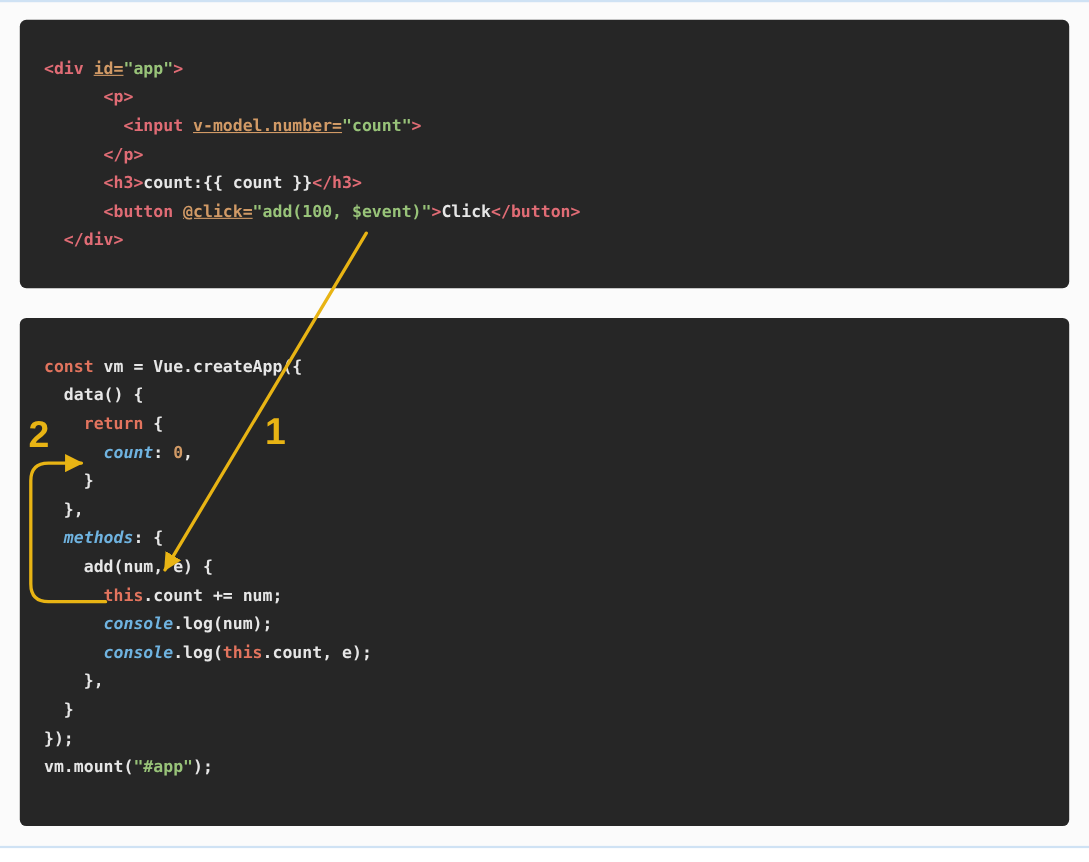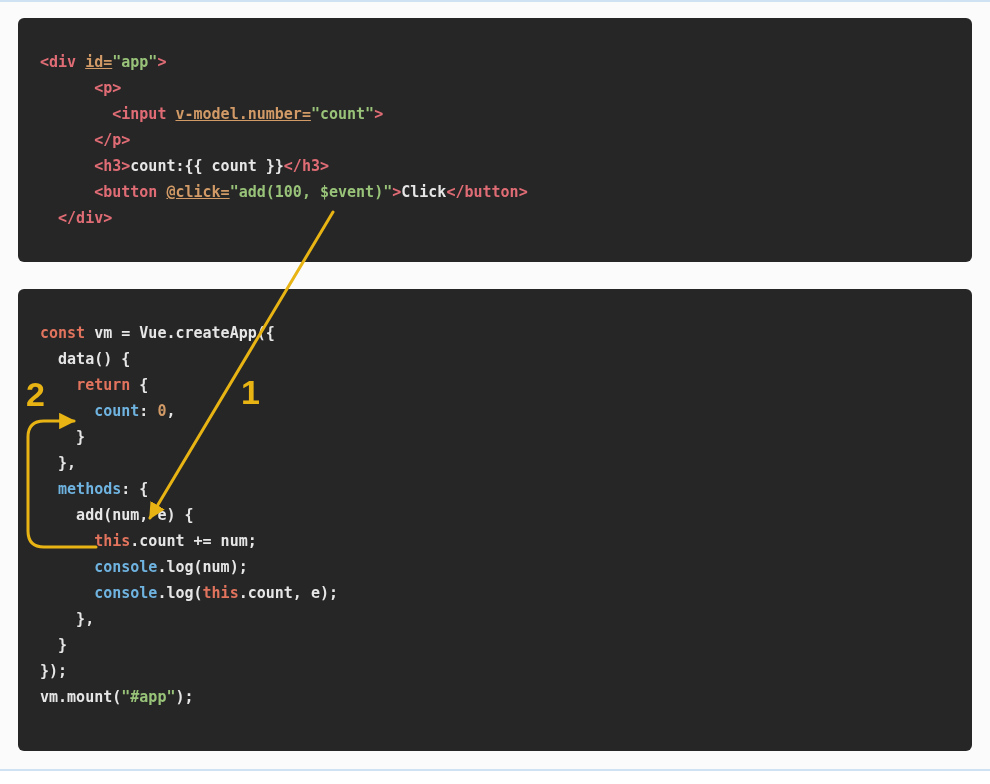--- a/index.html
+++ b/index.html
@@ -31,21 +31,21 @@
     color: var(--c-plain, #e6e6e6);
   }
   .code-block + .code-block { margin-top: 27px; }
   .code-block.second { padding-bottom: 41px; }
   .code-line { height: 26px; }
   .tok-plain    { color: var(--c-plain, #e6e6e6); }
   .tok-tag      { color: var(--c-tag, #e06c75); }
   .tok-attr     { color: var(--c-attr, #d19a66); text-decoration: underline; }
   .tok-string   { color: var(--c-string, #98c379); }
   .tok-keyword  { color: var(--c-keyword, #e2745e); }
-  .tok-property { color: var(--c-property, #6fb3e0); }
+  .tok-property { color: var(--c-property, #6fb3e0); font-style: italic; }
   .tok-number   { color: var(--c-number, #d19a66); }
   .overlay {
     position: absolute;
     top: 0; left: 0;
     pointer-events: none;
   }
   .ann-stroke {
     fill: none;
     stroke: var(--c-annotation, #e8b414);
     stroke-width: 3;

